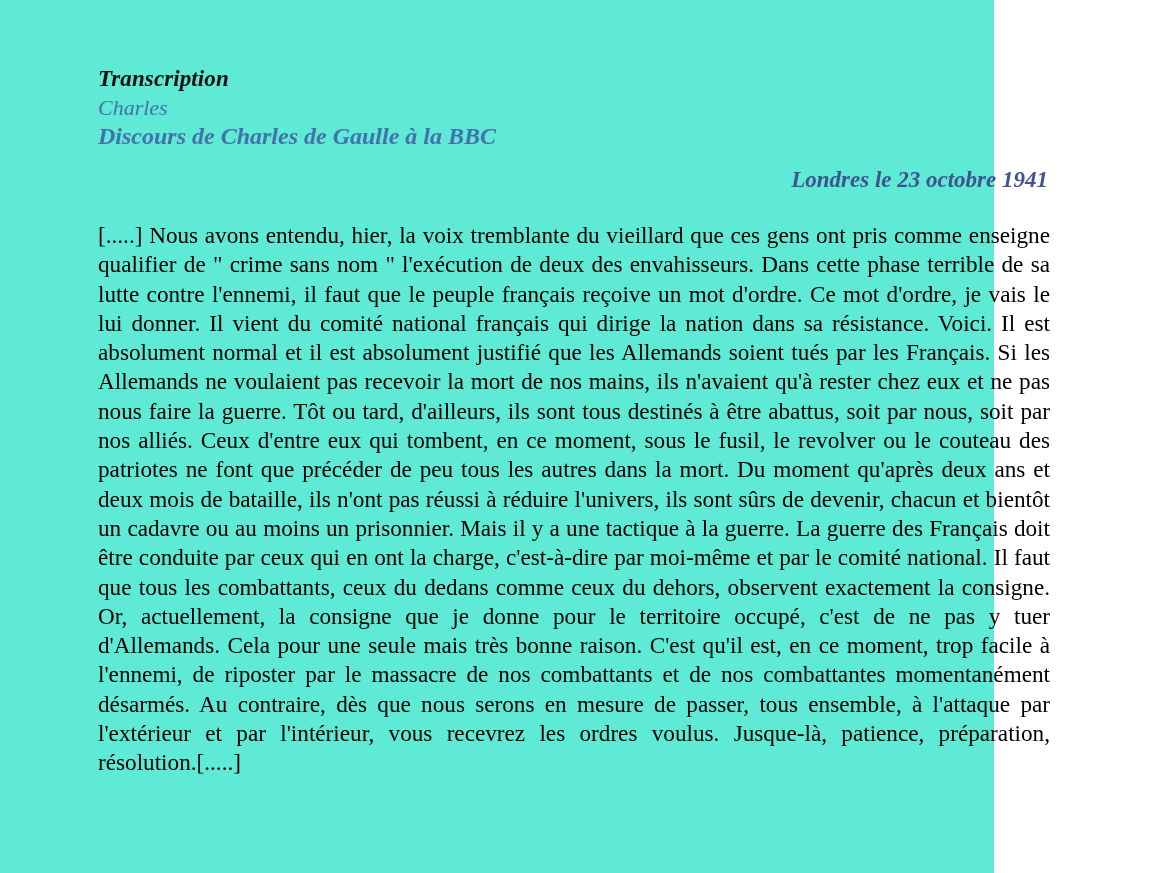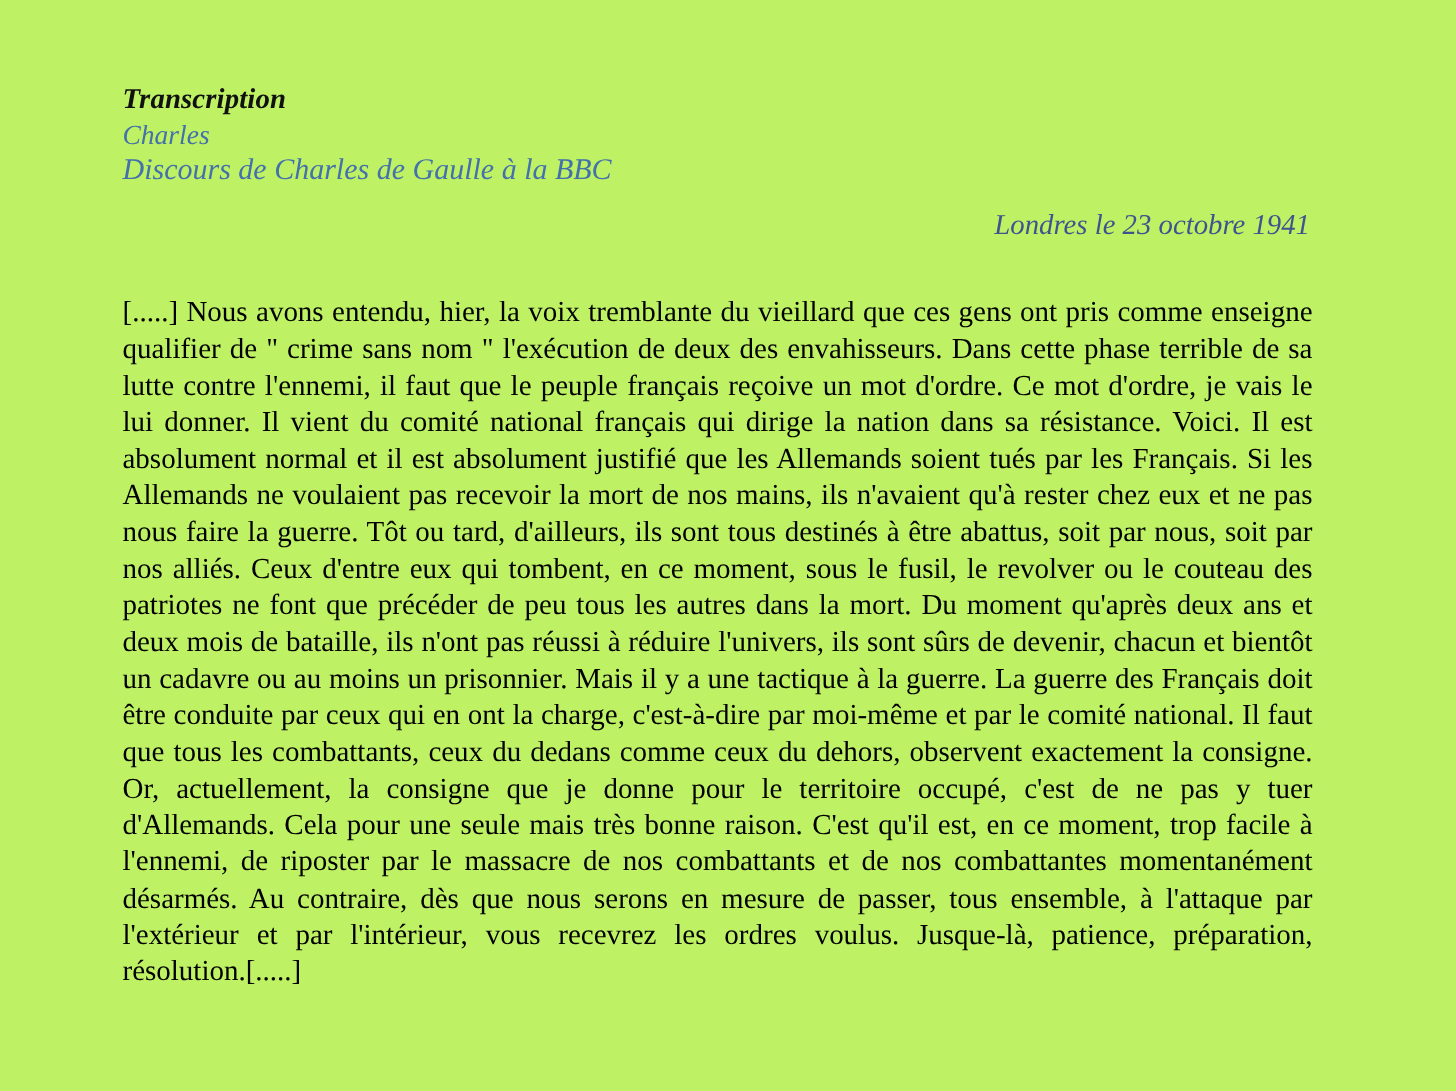--- a/index.html
+++ b/index.html
@@ -12,23 +12,23 @@
     width: 1165px;
     height: 873px;
     overflow: hidden;
     font-family: "Liberation Serif", "DejaVu Serif", serif;
     color: #000000;
     -webkit-font-smoothing: antialiased;
   }
 
   .page {
     position: relative;
-    width: 1165px;
+    width: 994px;
     height: 873px;
-    background: #bef264;
+    background: #5eead4;
     box-sizing: border-box;
     padding: 0;
   }
 
   .content {
     position: absolute;
     left: 98px;
     top: 66px;
     width: 952px;
   }
@@ -55,42 +55,42 @@
     font-weight: normal;
     font-size: 22px;
     line-height: 27px;
     color: #4470ab;
     margin: 0;
   }
 
   .title-sub2 {
     font-family: "Liberation Serif", "DejaVu Serif", serif;
     font-style: italic;
-    font-weight: normal;
+    font-weight: bold;
     font-size: 24px;
     line-height: 30px;
     color: #4470ab;
     margin: 0;
   }
 
   .dateline {
     font-family: "Liberation Serif", "DejaVu Serif", serif;
     font-style: italic;
-    font-weight: normal;
+    font-weight: bold;
     font-size: 23px;
     line-height: 30px;
     color: #41538f;
     text-align: right;
     margin: 14px 0 0 0;
     padding-right: 2px;
   }
 
   
   .body-block {
-    margin-top: 41px;
+    margin-top: 26px;
   }
 
   .body-text {
     font-family: "Liberation Serif", "DejaVu Serif", serif;
     font-size: 23.2px;
     line-height: 29.3px;
     color: #000000;
     text-align: justify;
     text-justify: inter-word;
     margin: 0;

